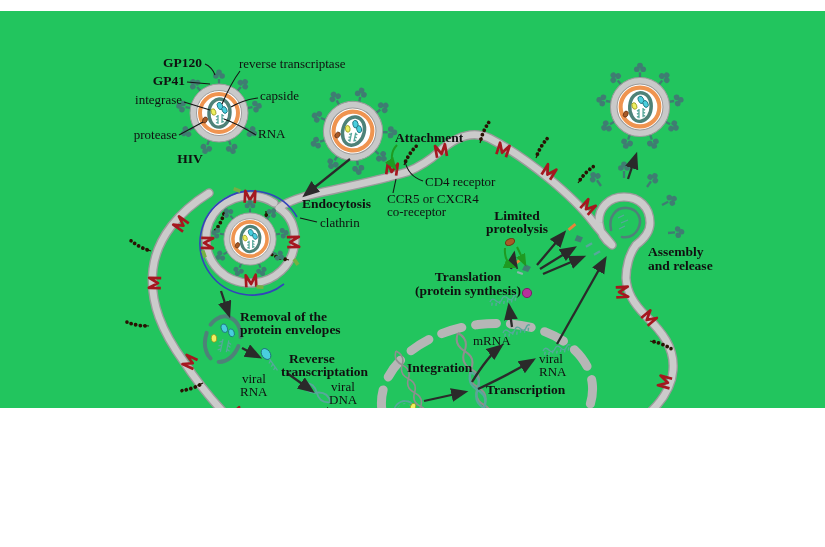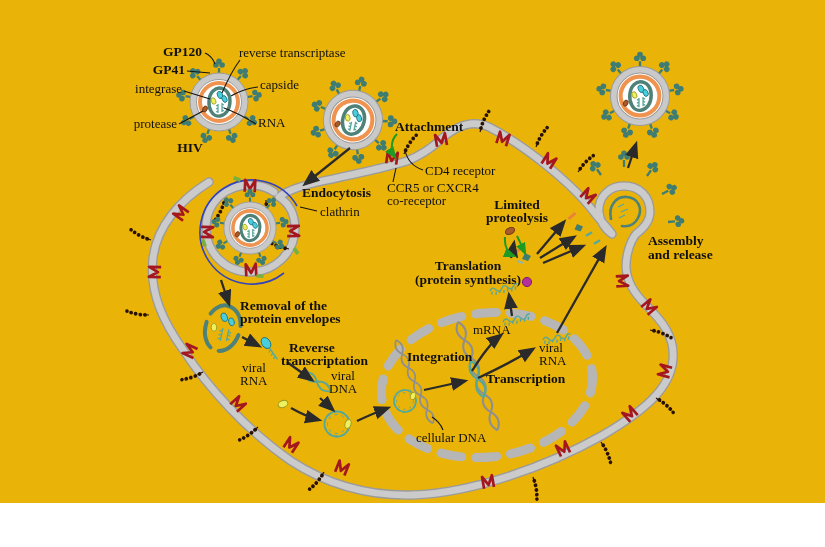--- a/index.html
+++ b/index.html
@@ -1,16 +1,16 @@
 <!DOCTYPE html>
 <html><head>
 <meta charset="utf-8">
 <style>
   html,body{margin:0;padding:0;background:#fff}
-  .stage{width:825px;height:503px;position:relative;margin:0 auto;background:#eab308;overflow:hidden}
+  .stage{width:825px;height:397px;position:relative;margin:11px auto;background:#22c55e;overflow:hidden}
   svg{display:block}
   text{font-family:"Liberation Serif",serif;font-size:13px;fill:#101010}
   .b{font-weight:bold;font-size:13.5px}
   .mem-under{fill:none;stroke:#9b9b9b;stroke-width:9.5;stroke-linecap:round;stroke-linejoin:round}
   .mem-over{fill:none;stroke:#cbcbcb;stroke-width:6.8;stroke-linecap:round;stroke-linejoin:round}
   .arrow{fill:none;stroke:#2a2a2a;stroke-width:2.3;marker-end:url(#ah)}
   .garrow{fill:none;stroke:#1f9a22;stroke-width:2;marker-end:url(#ahg)}
   .ptr{stroke:#151515;stroke-width:1.1;fill:none}
   .comb{stroke:#57a89b;stroke-width:1.3;fill:none}
 </style>

